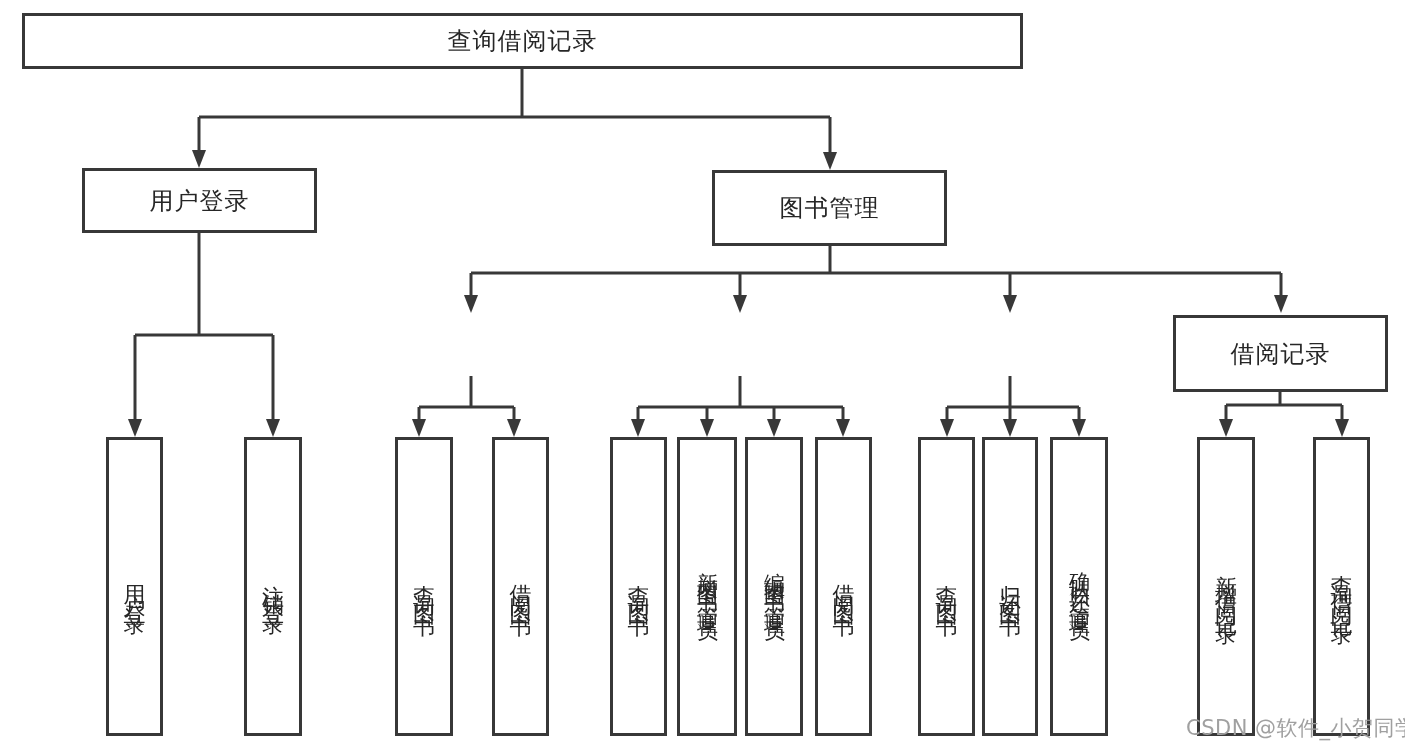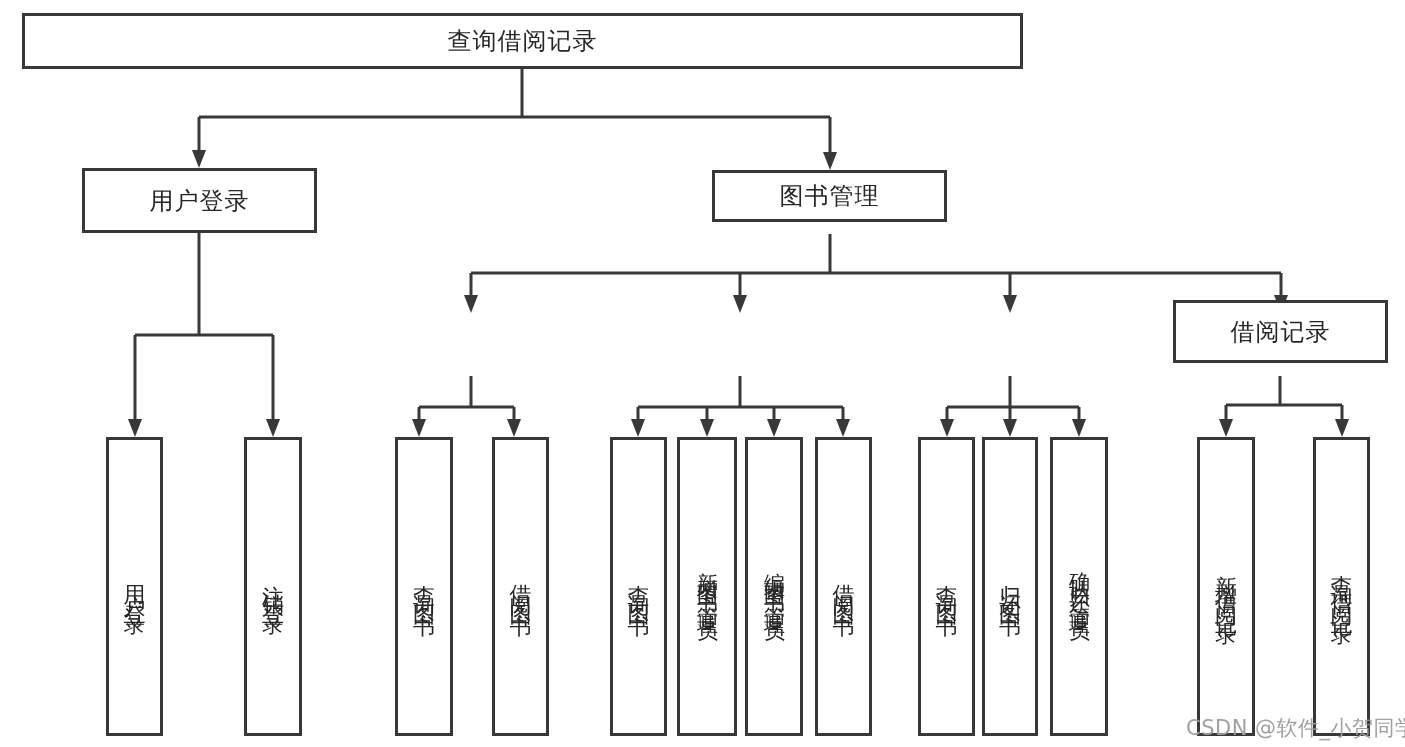--- a/index.html
+++ b/index.html
@@ -90,23 +90,23 @@
       <polygon points="947,437 940,419 954,419" fill="#383838"></polygon>
       <polygon points="1010,437 1003,419 1017,419" fill="#383838"></polygon>
       <polygon points="1079,437 1072,419 1086,419" fill="#383838"></polygon>
       <polygon points="1226,437 1219,419 1233,419" fill="#383838"></polygon>
       <polygon points="1342,437 1335,419 1349,419" fill="#383838"></polygon>
     </svg>
 
   <div class="hbox" style="left:22px;top:13px;width:1001px;height:56px">查询借阅记录</div>
 
   <div class="hbox" style="left:82px;top:168px;width:235px;height:65px">用户登录</div>
-  <div class="hbox" style="left:712px;top:170px;width:235px;height:52px">图书管理</div>
+  <div class="hbox" style="left:712px;top:170px;width:235px;height:76px">图书管理</div>
 
-  <div class="hbox" style="left:1173px;top:300px;width:215px;height:63px">借阅记录</div>
+  <div class="hbox" style="left:1173px;top:315px;width:215px;height:77px">借阅记录</div>
 
   <div class="vbox" style="left:106px;width:57px">用户登录</div>
   <div class="vbox" style="left:244px;width:58px">注销登录</div>
 
   <div class="vbox" style="left:395px;width:58px">查询图书</div>
   <div class="vbox" style="left:492px;width:57px">借阅图书</div>
 
   <div class="vbox" style="left:610px;width:57px">查询图书</div>
   <div class="vbox long" style="left:677px;width:60px">新增图书（管理员）</div>
   <div class="vbox long" style="left:745px;width:58px">编辑图书（管理员）</div>

